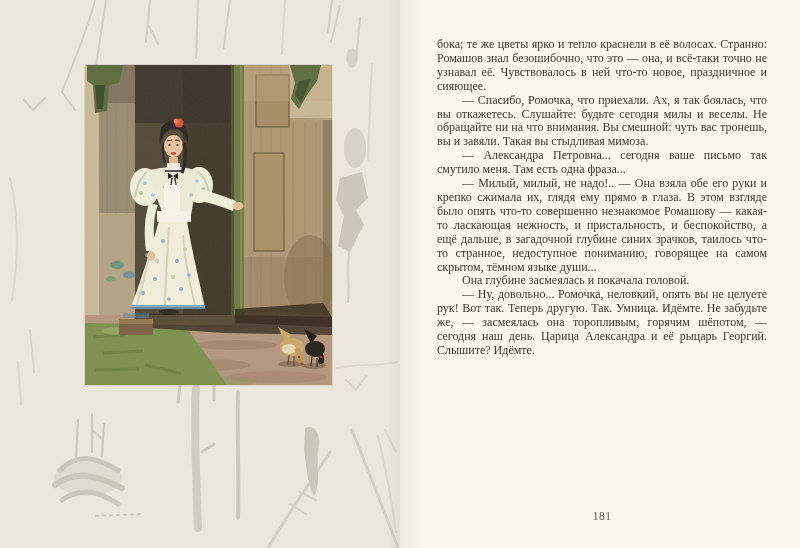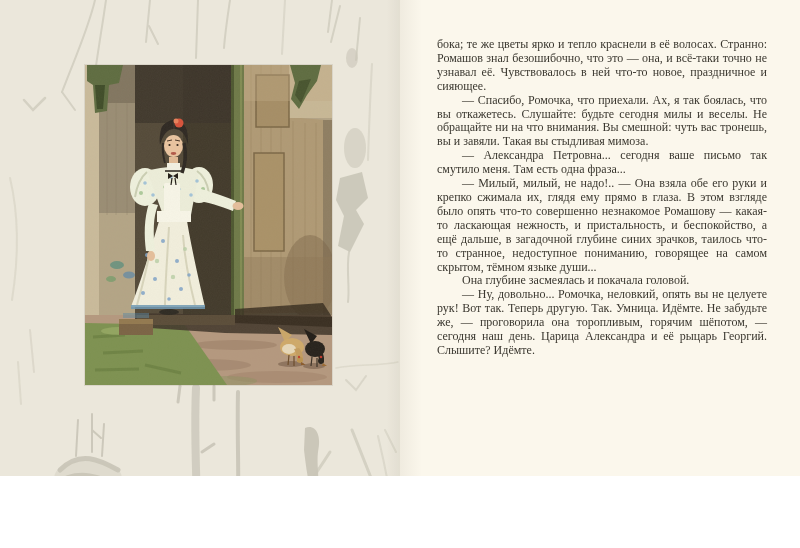--- a/index.html
+++ b/index.html
@@ -2,21 +2,21 @@
 <html lang="ru" style="--left-bg: #ebe7db; --right-bg: #fbf7ec; --text-col: #3a372f; --pagenum-col: #5d594f;"><head>
 <meta charset="utf-8">
 <style>
   html,body { margin:0; padding:0; }
   body {
     width:800px; height:548px; overflow:hidden;
     display:flex;
     font-family:"Liberation Serif","DejaVu Serif",serif;
     background:#ffffff;
   }
-  .page { position:relative; width:400px; height:476px; overflow:hidden; }
+  .page { position:relative; width:400px; height:548px; overflow:hidden; }
   .page.left  { background:var(--left-bg,#ebe7db); }
   .page.right { background:var(--right-bg,#fbf7ec); }
   .page.right::before {
     content:""; position:absolute; left:0; top:0; bottom:0; width:22px;
     background:linear-gradient(90deg, rgba(92,80,58,0.07), rgba(92,80,58,0));
     pointer-events:none;
   }
   .page.left::after {
     content:""; position:absolute; right:0; top:0; bottom:0; width:14px;
     background:linear-gradient(270deg, rgba(92,80,58,0.05), rgba(92,80,58,0));
@@ -293,17 +293,18 @@
     </figure>
   </div>
 
   <div class="page right">
     <div class="textcol" lang="ru">
       <p class="noindent">бока; те же цветы ярко и тепло краснели в её волосах. Странно: Ромашов знал безошибочно, что это — она, и всё-таки точно не узнавал её. Чувствовалось в ней что-то новое, праздничное и сияющее.</p>
       <p>— Спасибо, Ромочка, что приехали. Ах, я так боялась, что вы откажетесь. Слушайте: будьте сегодня милы и веселы. Не обращайте ни на что внимания. Вы смешной: чуть вас тронешь, вы и завяли. Такая вы стыдливая мимоза.</p>
       <p>— Александра Петровна... сегодня ваше письмо так смутило меня. Там есть одна фраза...</p>
       <p>— Милый, милый, не надо!.. — Она взяла обе его руки и крепко сжимала их, глядя ему прямо в глаза. В этом взгляде было опять что-то совершенно незнакомое Ромашову — какая-то ласкающая нежность, и пристальность, и беспокойство, а ещё дальше, в загадочной глубине синих зрачков, таилось что-то странное, недоступное пониманию, говорящее на самом скрытом, тёмном языке души...</p>
       <p>Она глубине засмеялась и покачала головой.</p>
-      <p>— Ну, довольно... Ромочка, неловкий, опять вы не целуете рук! Вот так. Теперь другую. Так. Умница. Идёмте. Не забудьте же, — проговорила она торопливым, горячим шёпотом, — сегодня наш день. Царица Александра и её рыцарь Георгий. Слышите? Идёмте.</p>
+      <p>— Ну, довольно... Ромочка, неловкий, опять вы не целуете рук! Вот так. Теперь другую. Так. Умница. Идёмте. Не забудьте же, — засмеялась она торопливым, горячим шёпотом, — сегодня наш день. Царица Александра и её рыцарь Георгий. Слышите? Идёмте.</p>
     </div>
+    <div class="page-number">181</div>
   </div>
 
 </div>
 
 </body></html>

